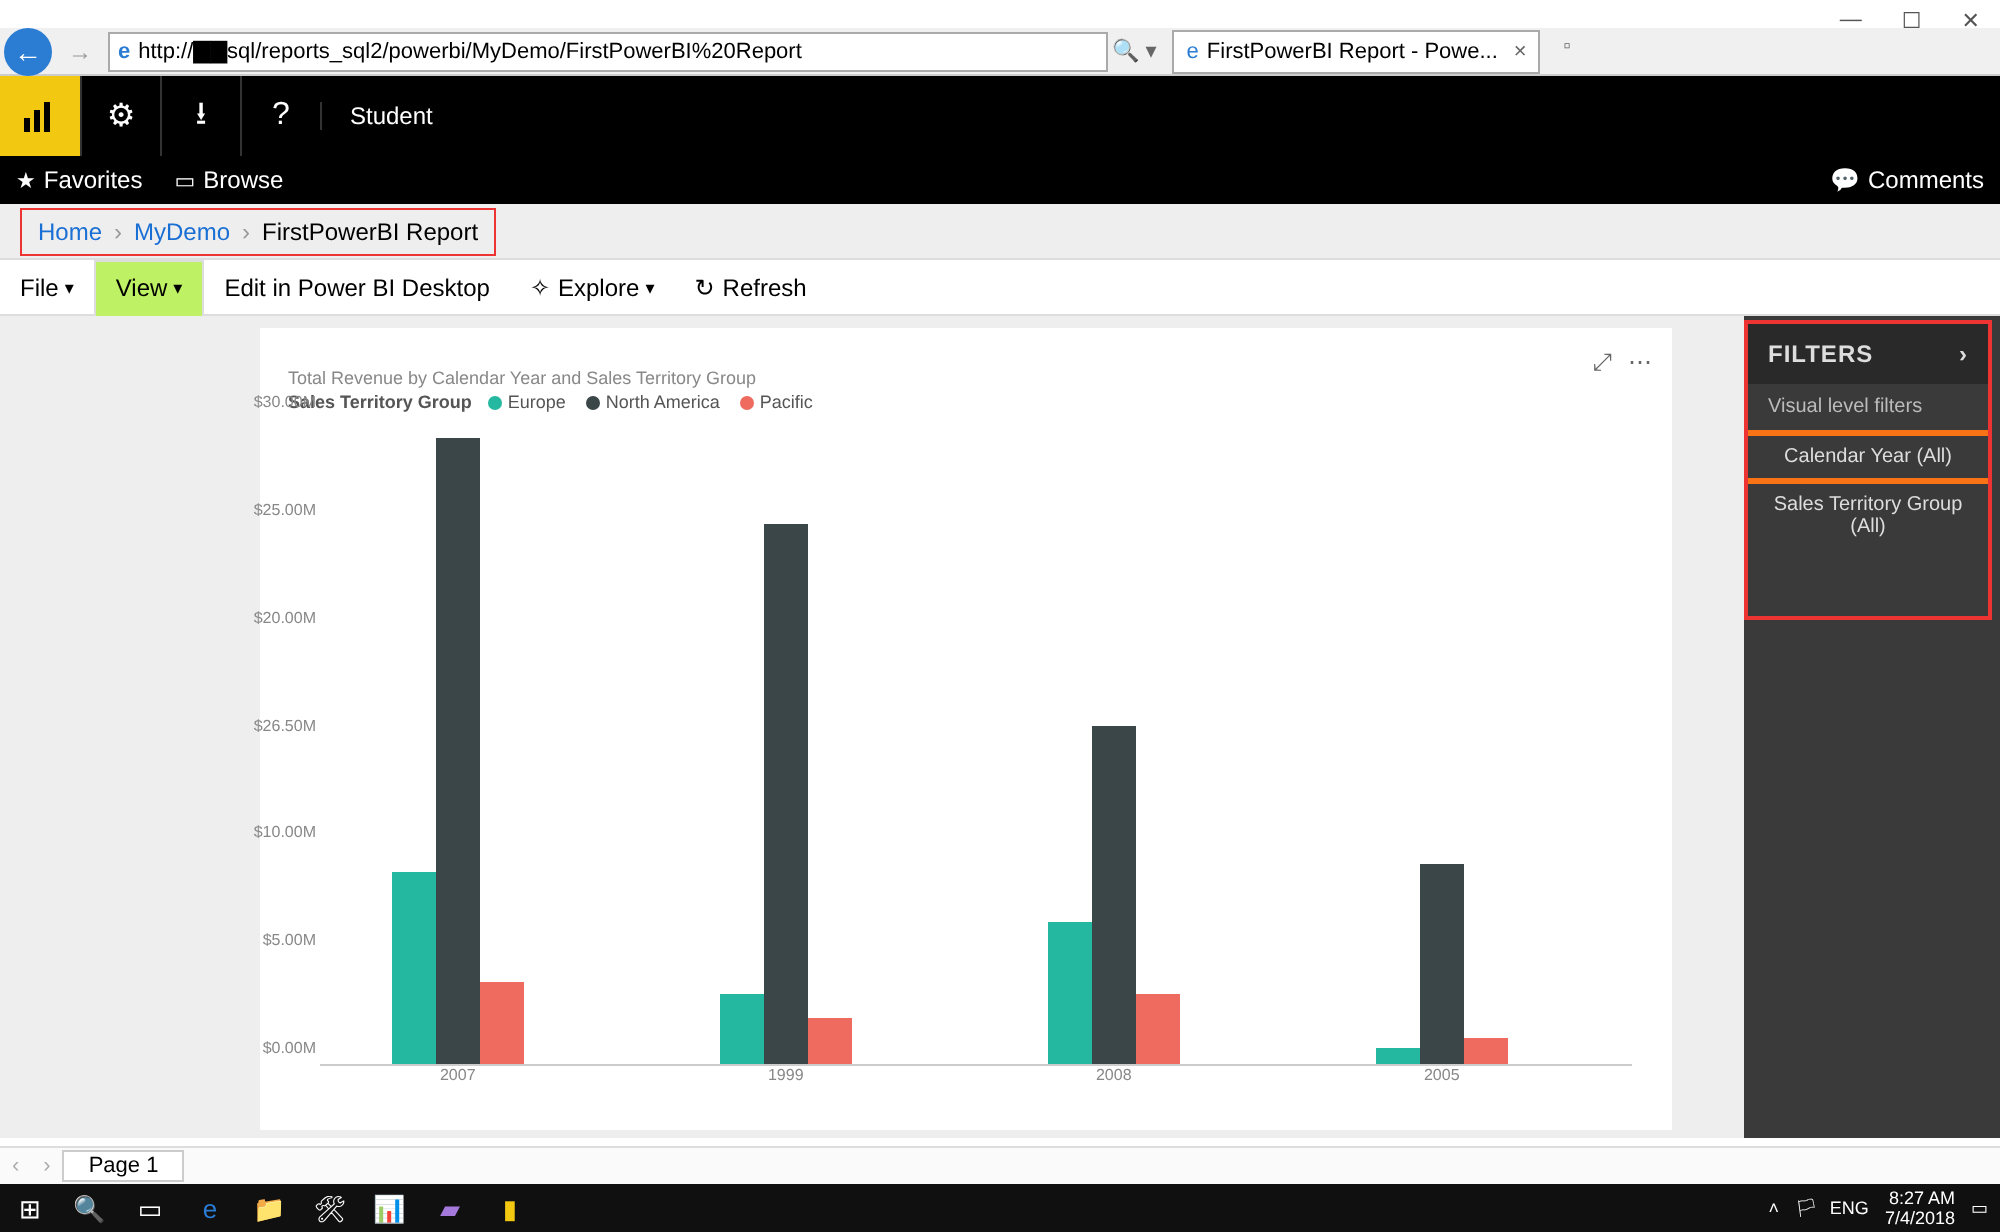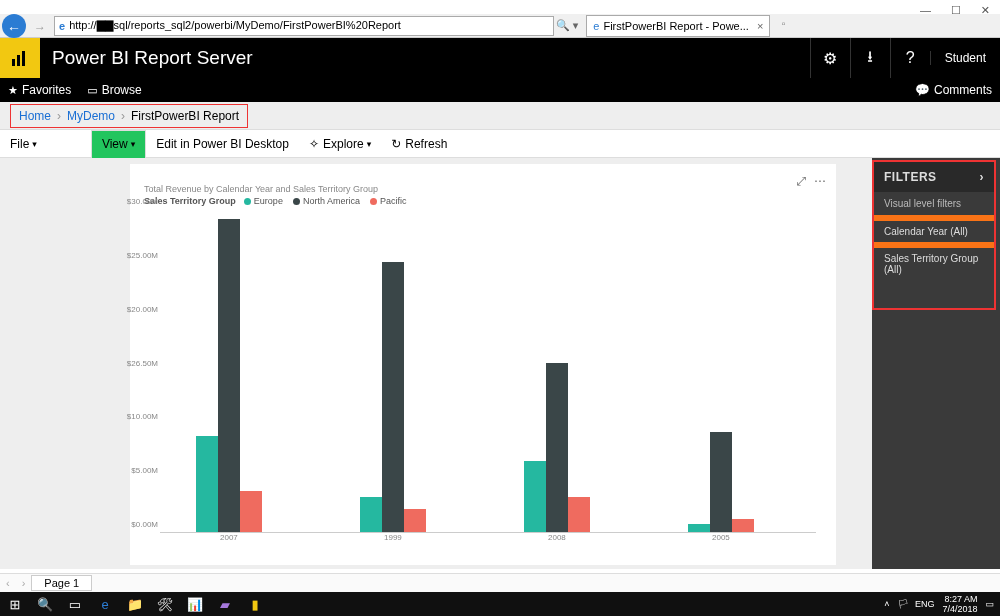--- a/index.html
+++ b/index.html
@@ -36,21 +36,21 @@
 .fav-bar .comments { margin-left: auto; display: flex; align-items: center; cursor: pointer; }
 .fav-bar .comments .icon { margin-right: 4px; }
 
 .breadcrumb { position: absolute; top: 102px; left: 0; right: 0; height: 28px; background: #eee; display: flex; align-items: center; font-size: 12px; padding: 0 10px; border-bottom: 1px solid #ddd; }
 .breadcrumb .highlight { border: 1px solid #e33; padding: 4px 8px; display: flex; align-items: center; }
 .breadcrumb a { color: #1a6fd4; text-decoration: none; cursor: pointer; }
 .breadcrumb .sep { margin: 0 6px; color: #999; }
 
 .toolbar { position: absolute; top: 130px; left: 0; right: 0; height: 28px; background: #fff; border-bottom: 1px solid #ddd; display: flex; align-items: center; font-size: 12px; }
 .toolbar .tb-item { padding: 0 10px; height: 28px; display: flex; align-items: center; cursor: pointer; }
-.toolbar .tb-item.active { background: #22c55e; border: 1px solid #ddd; border-bottom: none; margin-left: 44px; }
+.toolbar .tb-item.active { background: #bef264; border: 1px solid #ddd; border-bottom: none; }
 .toolbar .caret { margin-left: 3px; font-size: 9px; }
 .toolbar .icon { margin-right: 4px; font-size: 12px; }
 
 .canvas-area { position: absolute; top: 158px; left: 0; right: 0; bottom: 47px; background: #eee; display: flex; }
 .report-canvas { flex: 1; background: #fff; margin: 6px 8px 4px 130px; position: relative; }
 .corner-icons { position: absolute; top: 10px; right: 10px; display: flex; gap: 8px; color: #666; font-size: 12px; }
 .corner-icons span { cursor: pointer; }
 
 .chart-title { position: absolute; top: 20px; left: 14px; font-size: 9px; color: #888; }
 .legend { position: absolute; top: 32px; left: 14px; font-size: 9px; color: #555; display: flex; align-items: center; }
@@ -63,21 +63,21 @@
 .y-tick { position: absolute; right: 2px; font-size: 8px; color: #888; transform: translateY(-50%); }
 .x-axis { position: absolute; left: 0; right: 0; bottom: 0; height: 12px; }
 .x-tick { position: absolute; font-size: 8px; color: #888; transform: translateX(-50%); }
 .bars-container { position: absolute; left: 0; right: 0; top: 0; bottom: 12px; }
 .group { position: absolute; bottom: 0; display: flex; align-items: flex-end; }
 .bar { width: 22px; }
 
 .filter-pane { width: 124px; background: #3a3a3a; color: #ddd; font-size: 11px; border: 2px solid #e33; margin: 2px 2px 2px 0; height: 150px; }
 .filter-header { background: #292929; padding: 8px 10px; font-weight: 600; font-size: 12px; letter-spacing: 0.5px; display: flex; justify-content: space-between; align-items: center; cursor: pointer; }
 .filter-section-label { padding: 6px 10px; font-size: 10px; color: #bbb; }
-.filter-item { padding: 5px 10px; border-top: 6px solid #f97316; font-size: 10px; cursor: pointer; }
+.filter-item { padding: 5px 10px; border-top: 3px solid #f97316; font-size: 10px; cursor: pointer; text-align: center; }
 .gray-side { flex: 0 0 128px; background: #3a3a3a; display: flex; flex-direction: column; margin-left: 28px; }
 
 .page-tabs { position: absolute; bottom: 24px; left: 0; right: 0; height: 19px; background: #fafafa; border-top: 1px solid #ddd; display: flex; align-items: center; font-size: 11px; }
 .page-nav { padding: 0 6px; color: #aaa; cursor: pointer; }
 .page-tab { border: 1px solid #ccc; background: #fff; padding: 1px 12px; cursor: pointer; }
 
 .taskbar { position: absolute; bottom: 0; left: 0; right: 0; height: 24px; background: #101010; display: flex; align-items: center; }
 .taskbar .tb-icon { width: 30px; height: 24px; display: flex; align-items: center; justify-content: center; color: #fff; font-size: 13px; cursor: pointer; }
 .taskbar .tray { margin-left: auto; display: flex; align-items: center; color: #fff; font-size: 9px; padding-right: 6px; }
 .taskbar .tray .t { text-align: right; line-height: 10px; margin-left: 8px; }
@@ -114,21 +114,20 @@
 </div>
 
 <div class="pbi-header">
   <div class="pbi-logo">
     <svg width="18" height="18" viewBox="0 0 18 18">
         <rect x="1" y="10" width="3" height="7" fill="#000"></rect>
         <rect x="6" y="6" width="3" height="11" fill="#000"></rect>
         <rect x="11" y="2" width="3" height="15" fill="#000"></rect>
       </svg>
   </div>
-  <div class="pbi-title">Power BI Report Server</div>
   <div class="pbi-actions">
     <div>
         <span>⚙</span>
       </div>
     <div>
         <span>⭳</span>
       </div>
     <div>
         <span>?</span>
       </div>

